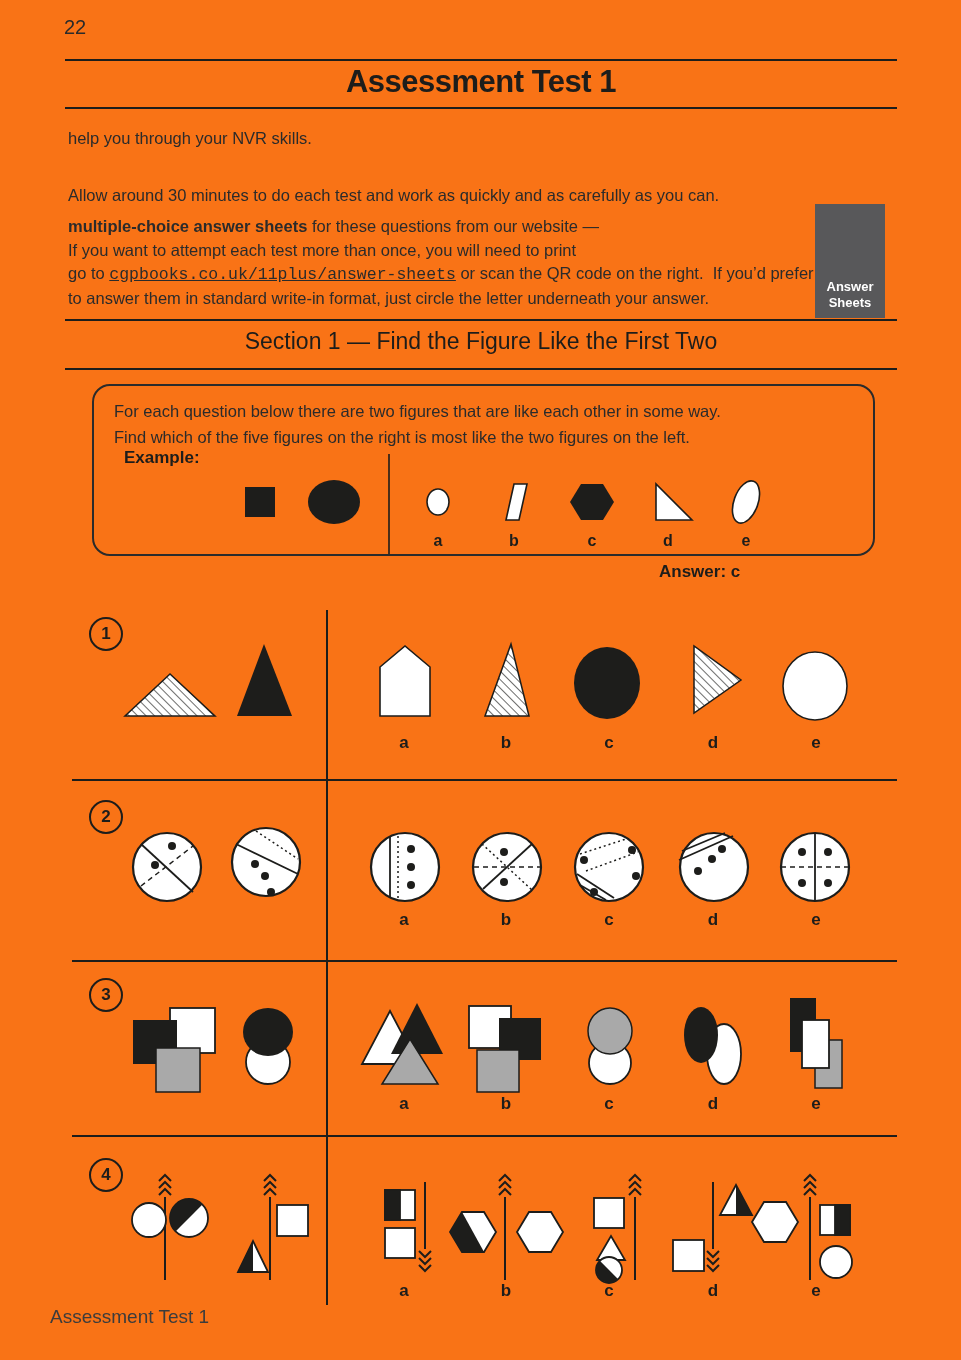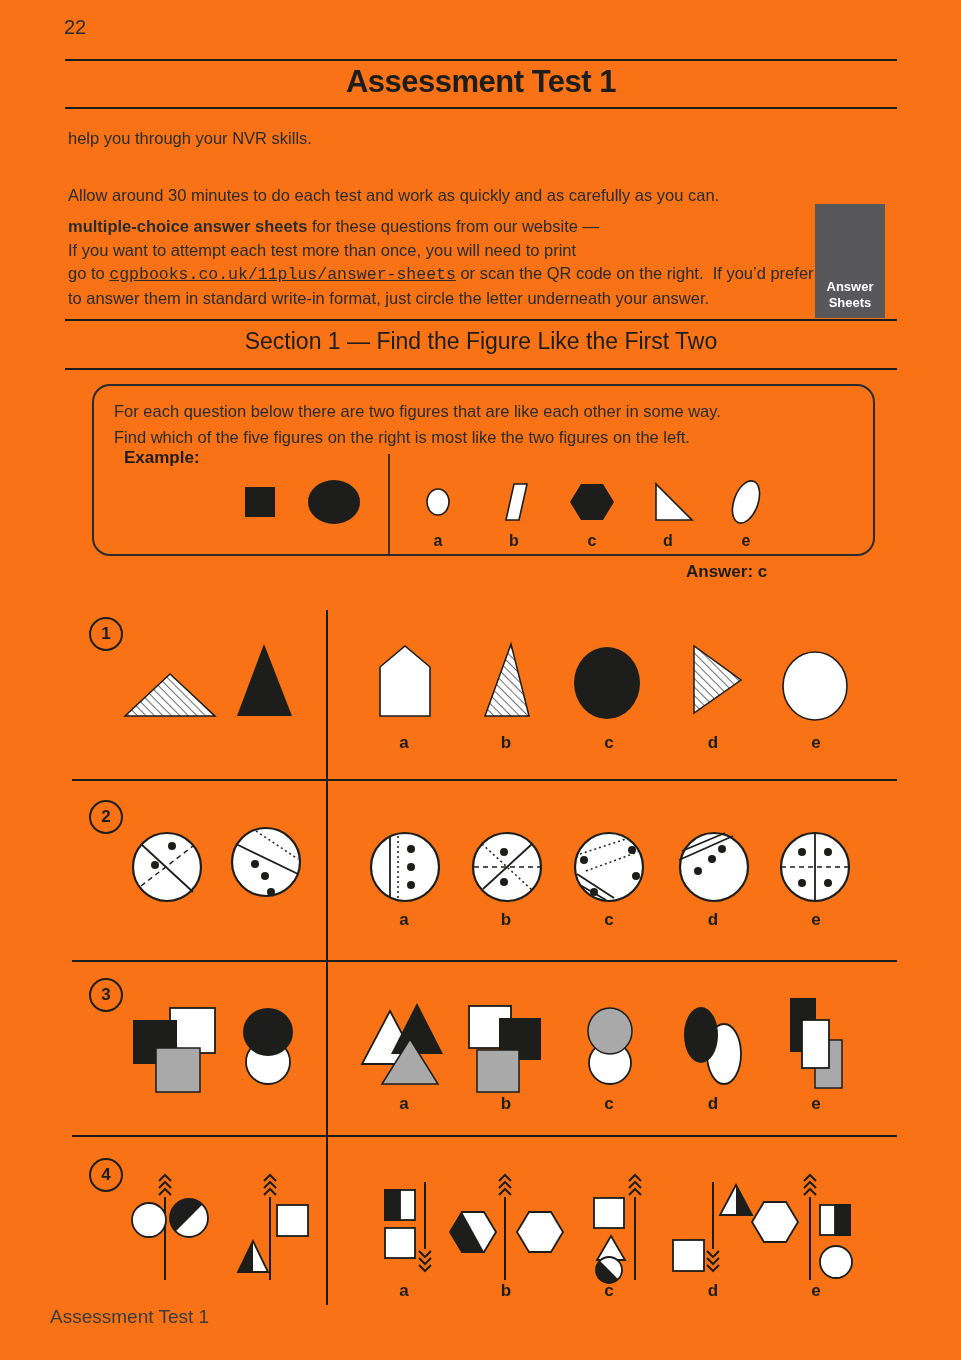--- a/index.html
+++ b/index.html
@@ -20,21 +20,21 @@
          padding-bottom:7px;box-sizing:border-box;color:#fff;font-size:13px;font-weight:700;line-height:16px;}
   .stitle{position:absolute;left:65px;top:328px;width:832px;margin:0;text-align:center;
           font-size:23px;font-weight:400;color:#1d1d1b;}
   .exbox{position:absolute;left:92px;top:384px;width:783px;height:172px;box-sizing:border-box;
          border:2px solid #2b2b2b;border-radius:18px;}
   .exinstr{position:absolute;left:20px;top:12px;font-size:16.5px;line-height:26px;color:#2b2b2b;}
   .exlabel{position:absolute;left:20px;top:62px;font-size:17px;font-weight:700;color:#1d1d1b;margin-left:10px;}
   .exsvg{position:absolute;left:0;top:0;}
   .exlbl{position:absolute;top:146px;width:40px;text-align:center;font-size:16px;font-weight:700;color:#1d1d1b;}
   .exa{left:324px;}.exb{left:400px;}.exc{left:478px;}.exd{left:554px;}.exe{left:632px;}
-  .exans{position:absolute;left:565px;top:176px;font-size:17px;font-weight:700;color:#1d1d1b;margin-left:27px;}
+  .exans{position:absolute;left:565px;top:176px;font-size:17px;font-weight:700;color:#1d1d1b;}
   .qrow{position:absolute;left:65px;width:832px;}
   .q1{top:610px;height:170px;}.q2{top:780px;height:182px;}.q3{top:962px;height:175px;}.q4{top:1137px;height:168px;}
   .qsvg{position:absolute;left:0;top:0;}
   .qnum{position:absolute;left:24px;width:34px;height:34px;border:2.2px solid #1d1d1b;border-radius:50%;
         display:flex;align-items:center;justify-content:center;font-size:17px;font-weight:700;color:#1d1d1b;box-sizing:border-box;}
   .q1 .qnum{top:7px;}.q2 .qnum{top:20px;}.q3 .qnum{top:16px;}.q4 .qnum{top:21px;}
   .olbl{position:absolute;width:40px;text-align:center;font-size:17px;font-weight:700;color:#1d1d1b;}
   .ca{left:319px;}.cb{left:421px;}.cc{left:524px;}.cd{left:628px;}.ce{left:731px;}
   .q1 .olbl{top:123px;}.q2 .olbl{top:130px;}.q3 .olbl{top:132px;}.q4 .olbl{top:144px;}
   .qsep{position:absolute;left:72px;width:825px;height:2px;background:#1d1d1b;}

